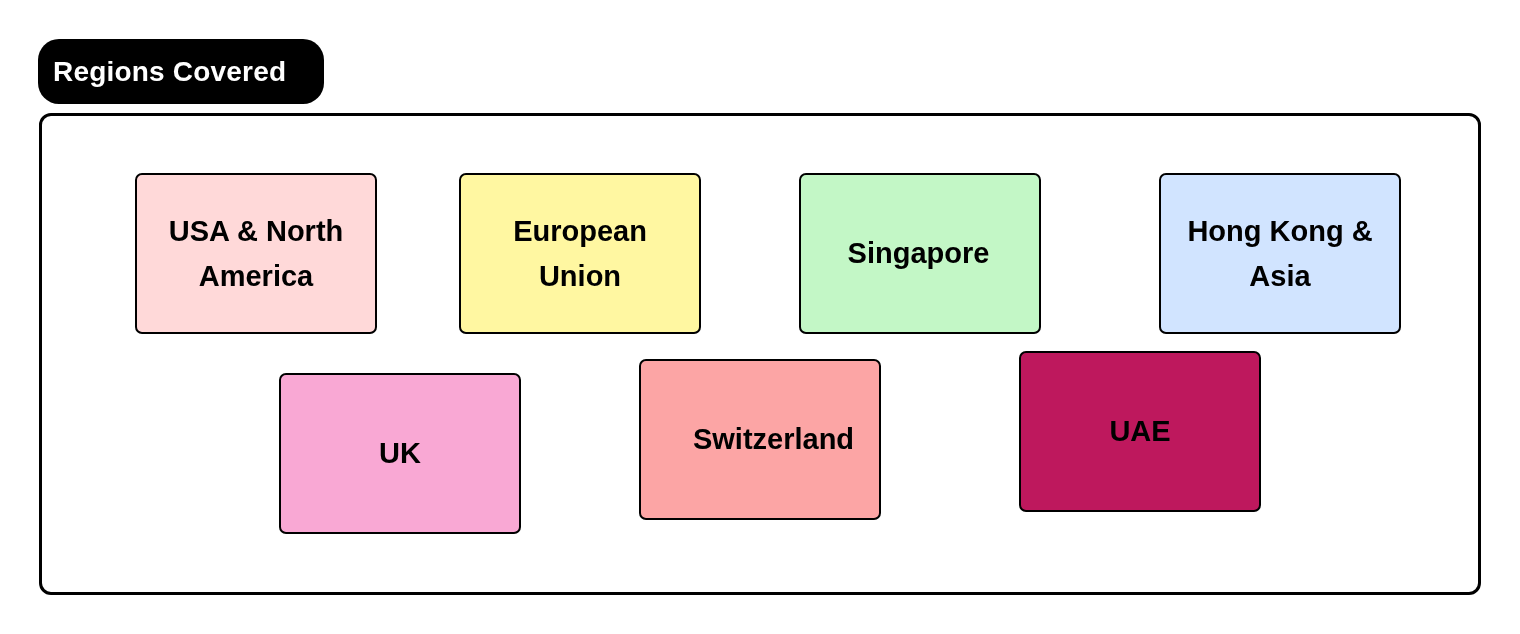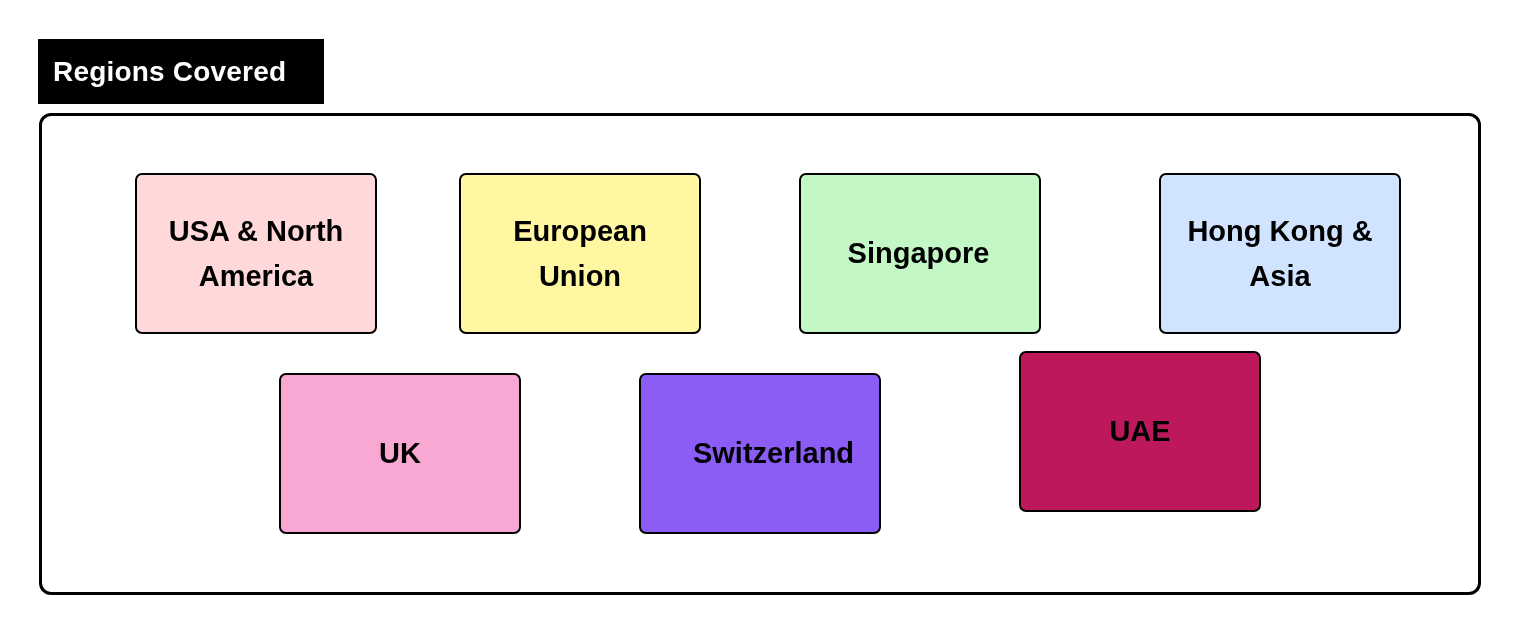--- a/index.html
+++ b/index.html
@@ -1,20 +1,20 @@
 <!DOCTYPE html>
 <html><head>
   <meta charset="utf-8">
   <style>
     html, body { margin: 0; padding: 0; background: #ffffff; }
     body { width: 1520px; height: 634px; position: relative; overflow: hidden;
            font-family: "Liberation Sans", "DejaVu Sans", sans-serif; }
     .title-badge {
       position: absolute; left: 38px; top: 39px; width: 286px; height: 65px;
-      background: #000000; color: #ffffff; border-radius: 0;
+      background: #000000; color: #ffffff; border-radius: 21px;
       box-sizing: border-box; padding-left: 15px;
       display: flex; align-items: center;
       font-weight: bold; font-size: 28px; letter-spacing: 0.2px;
     }
     .frame {
       position: absolute; left: 39px; top: 113px; width: 1442px; height: 482px;
       box-sizing: border-box; border: 3px solid #000000; border-radius: 12px;
       background: #ffffff;
     }
     .box {
@@ -42,18 +42,18 @@
 </div>
 <div class="box" style="left: 799px; top: 173px; background: rgb(195, 247, 198); padding-left: 7px;">
   <span>Singapore</span>
 </div>
 <div class="box" style="left: 1159px; top: 173px; background: rgb(209, 228, 255); text-align: center;">
   <span>Hong Kong &amp; Asia</span>
 </div>
 <div class="box" style="left: 279px; top: 373px; background: #f9a8d4;">
   <span>UK</span>
 </div>
-<div class="box" style="left: 639px; top: 373px; background: #8b5cf6; padding-left: 37px;">
+<div class="box" style="left: 639px; top: 359px; background: #fca5a5; padding-left: 37px;">
   <span>Switzerland</span>
 </div>
 <div class="box" style="left: 1019px; top: 351px; background: #be185d;">
   <span>UAE</span>
 </div>
 
 </body></html>

